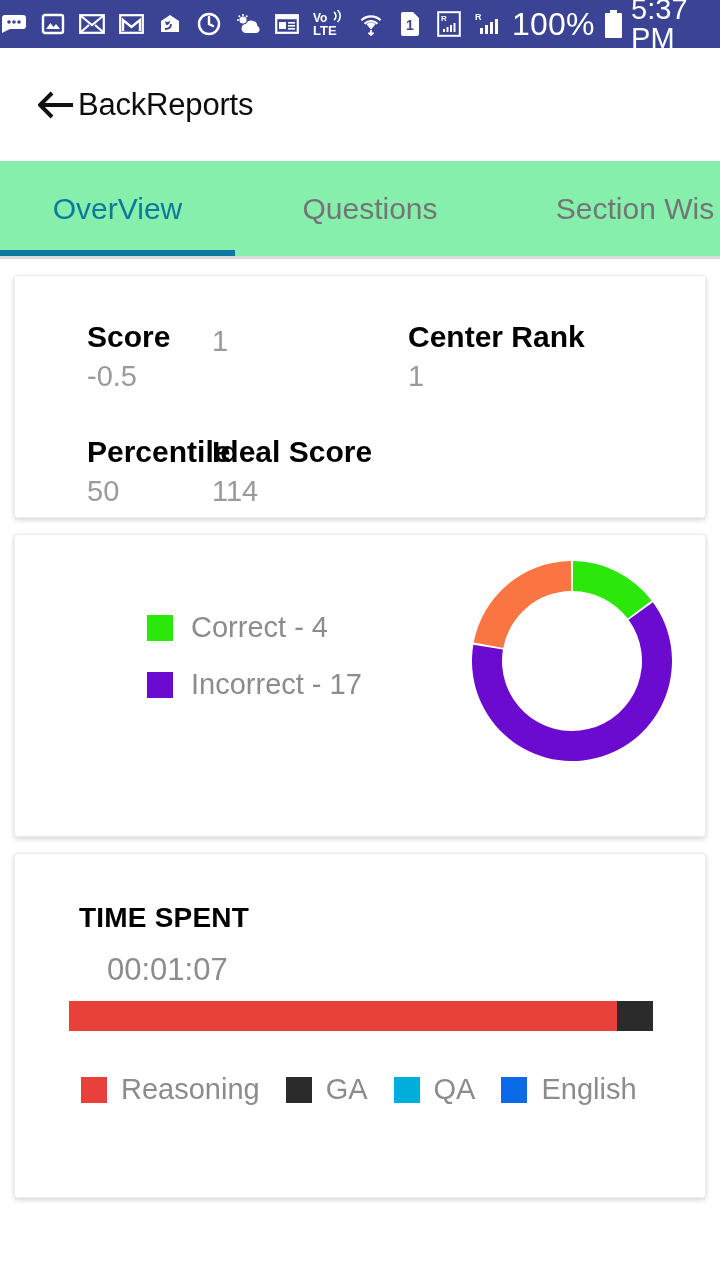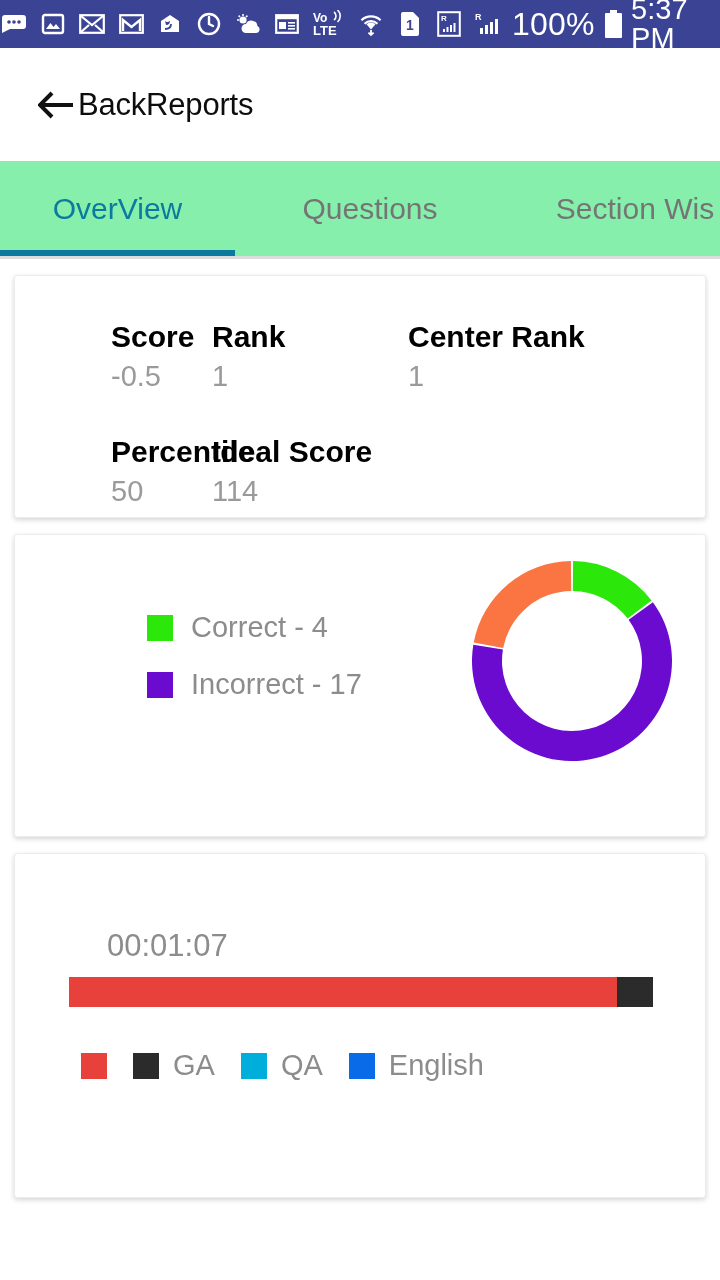--- a/index.html
+++ b/index.html
@@ -58,40 +58,40 @@
     background:#ffffff;border:1px solid #ececec;border-radius:3px;
     box-shadow:0 2px 5px rgba(0,0,0,.17);
     margin:16px 14px 0 14px;
   }
 
   
   .card-stats{height:243px;padding:44px 0 0 0;}
   .stats-grid{display:flex;flex-direction:column;gap:4px;}
   .stats-row{display:flex;}
   .stat{padding-left:0;}
-  .stat.c0{width:197px;padding-left:96px;}
+  .stat.c0{width:197px;padding-left:72px;}
   .stat.c1{width:196px;}
   .stat.c2{width:230px;}
   .stat-label{font-size:30px;font-weight:bold;color:#000000;line-height:1.15;white-space:nowrap;}
   .stat-value{font-size:29px;color:#9a9a9a;line-height:1.5;}
   .stats-row.second{margin-top:33px;}
 
   
   .card-q{height:303px;position:relative;padding-top:48px;}
   .q-title{font-size:30px;font-weight:bold;color:#000;padding-left:64px;letter-spacing:-.3px;}
   .q-legend{margin-top:28px;padding-left:132px;display:flex;flex-direction:column;gap:24px;}
   .q-item{display:flex;align-items:center;gap:18px;}
   .q-swatch{width:26px;height:26px;flex:0 0 auto;}
   .q-text{font-size:29px;color:#8c8c8c;white-space:nowrap;}
   .donut{position:absolute;right:25px;top:18px;width:216px;height:216px;}
 
   
   .card-time{height:345px;padding-top:48px;position:relative;}
   .t-title{font-size:28px;font-weight:bold;color:#000;padding-left:64px;letter-spacing:.2px;}
-  .t-time{font-size:31px;color:#8c8c8c;padding-left:92px;margin-top:28px;line-height:1;}
+  .t-time{font-size:31px;color:#8c8c8c;padding-left:92px;margin-top:20px;line-height:1;}
   .t-bar{
     margin:16px 0 0 54px;width:584px;height:30px;display:flex;overflow:hidden;
   }
   .t-seg{height:100%;}
   .t-legend{
     margin-top:42px;padding-left:66px;display:flex;align-items:center;gap:0;
   }
   .t-li{display:flex;align-items:center;gap:14px;margin-right:26px;}
   .t-sw{width:26px;height:26px;flex:0 0 auto;}
   .t-lbl{font-size:29px;color:#8c8c8c;white-space:nowrap;}
@@ -239,21 +239,20 @@
 
   <div class="card card-stats">
     <div class="stats-grid">
 
       <div class="stats-row">
         <div class="stat c0">
           <div class="stat-label">Score</div>
           <div class="stat-value">-0.5</div>
         </div>
         <div class="stat c1">
-          <div class="stat-label">Rank</div>
           <div class="stat-value">1</div>
         </div>
         <div class="stat c2">
           <div class="stat-label">Center Rank</div>
           <div class="stat-value">1</div>
         </div>
       </div>
 
       <div class="stats-row second">
         <div class="stat c0">
@@ -286,28 +285,30 @@
        L 163.685423692595 65.58380511908008 A 70 70 0 0 0 108.76998447176061 38.00423495729726 Z" fill="#2be80a"></path>
           <path d="M 188.86432768310598 49.170071321144206 A 100 100 0 1 1 9.334173582246251 91.71949947631562
        L 38.93392150757238 96.60364963342093 A 70 70 0 1 0 164.60502937817418 66.81904992480094 Z" fill="#6c0bd0"></path>
           <path d="M 9.716191868969304 89.55296611206171 A 100 100 0 0 1 106.9000221831991 8.006049938996071
        L 107.23001552823936 38.00423495729726 A 70 70 0 0 0 39.201334308278504 95.08707627844319 Z" fill="#fa7542"></path>
         </svg>
     </div>
   </div>
 
   <div class="card card-time">
+    <div class="t-title">TIME SPENT</div>
     <div class="t-time">00:01:07</div>
     <div class="t-bar" id="time-bar">
         <div class="t-seg" style="width: 93.8%; background: rgb(232, 65, 60);"></div>
         <div class="t-seg" style="width: 6.2%; background: rgb(43, 43, 43);"></div>
       </div>
     <div class="t-legend">
       <div class="t-li">
         <span class="t-sw" style="background: rgb(232, 65, 60);"></span>
+        <span class="t-lbl">Reasoning</span>
       </div>
       <div class="t-li">
         <span class="t-sw" style="background: rgb(43, 43, 43);"></span>
         <span class="t-lbl">GA</span>
       </div>
       <div class="t-li">
         <span class="t-sw" style="background: rgb(0, 174, 219);"></span>
         <span class="t-lbl">QA</span>
       </div>
       <div class="t-li">

